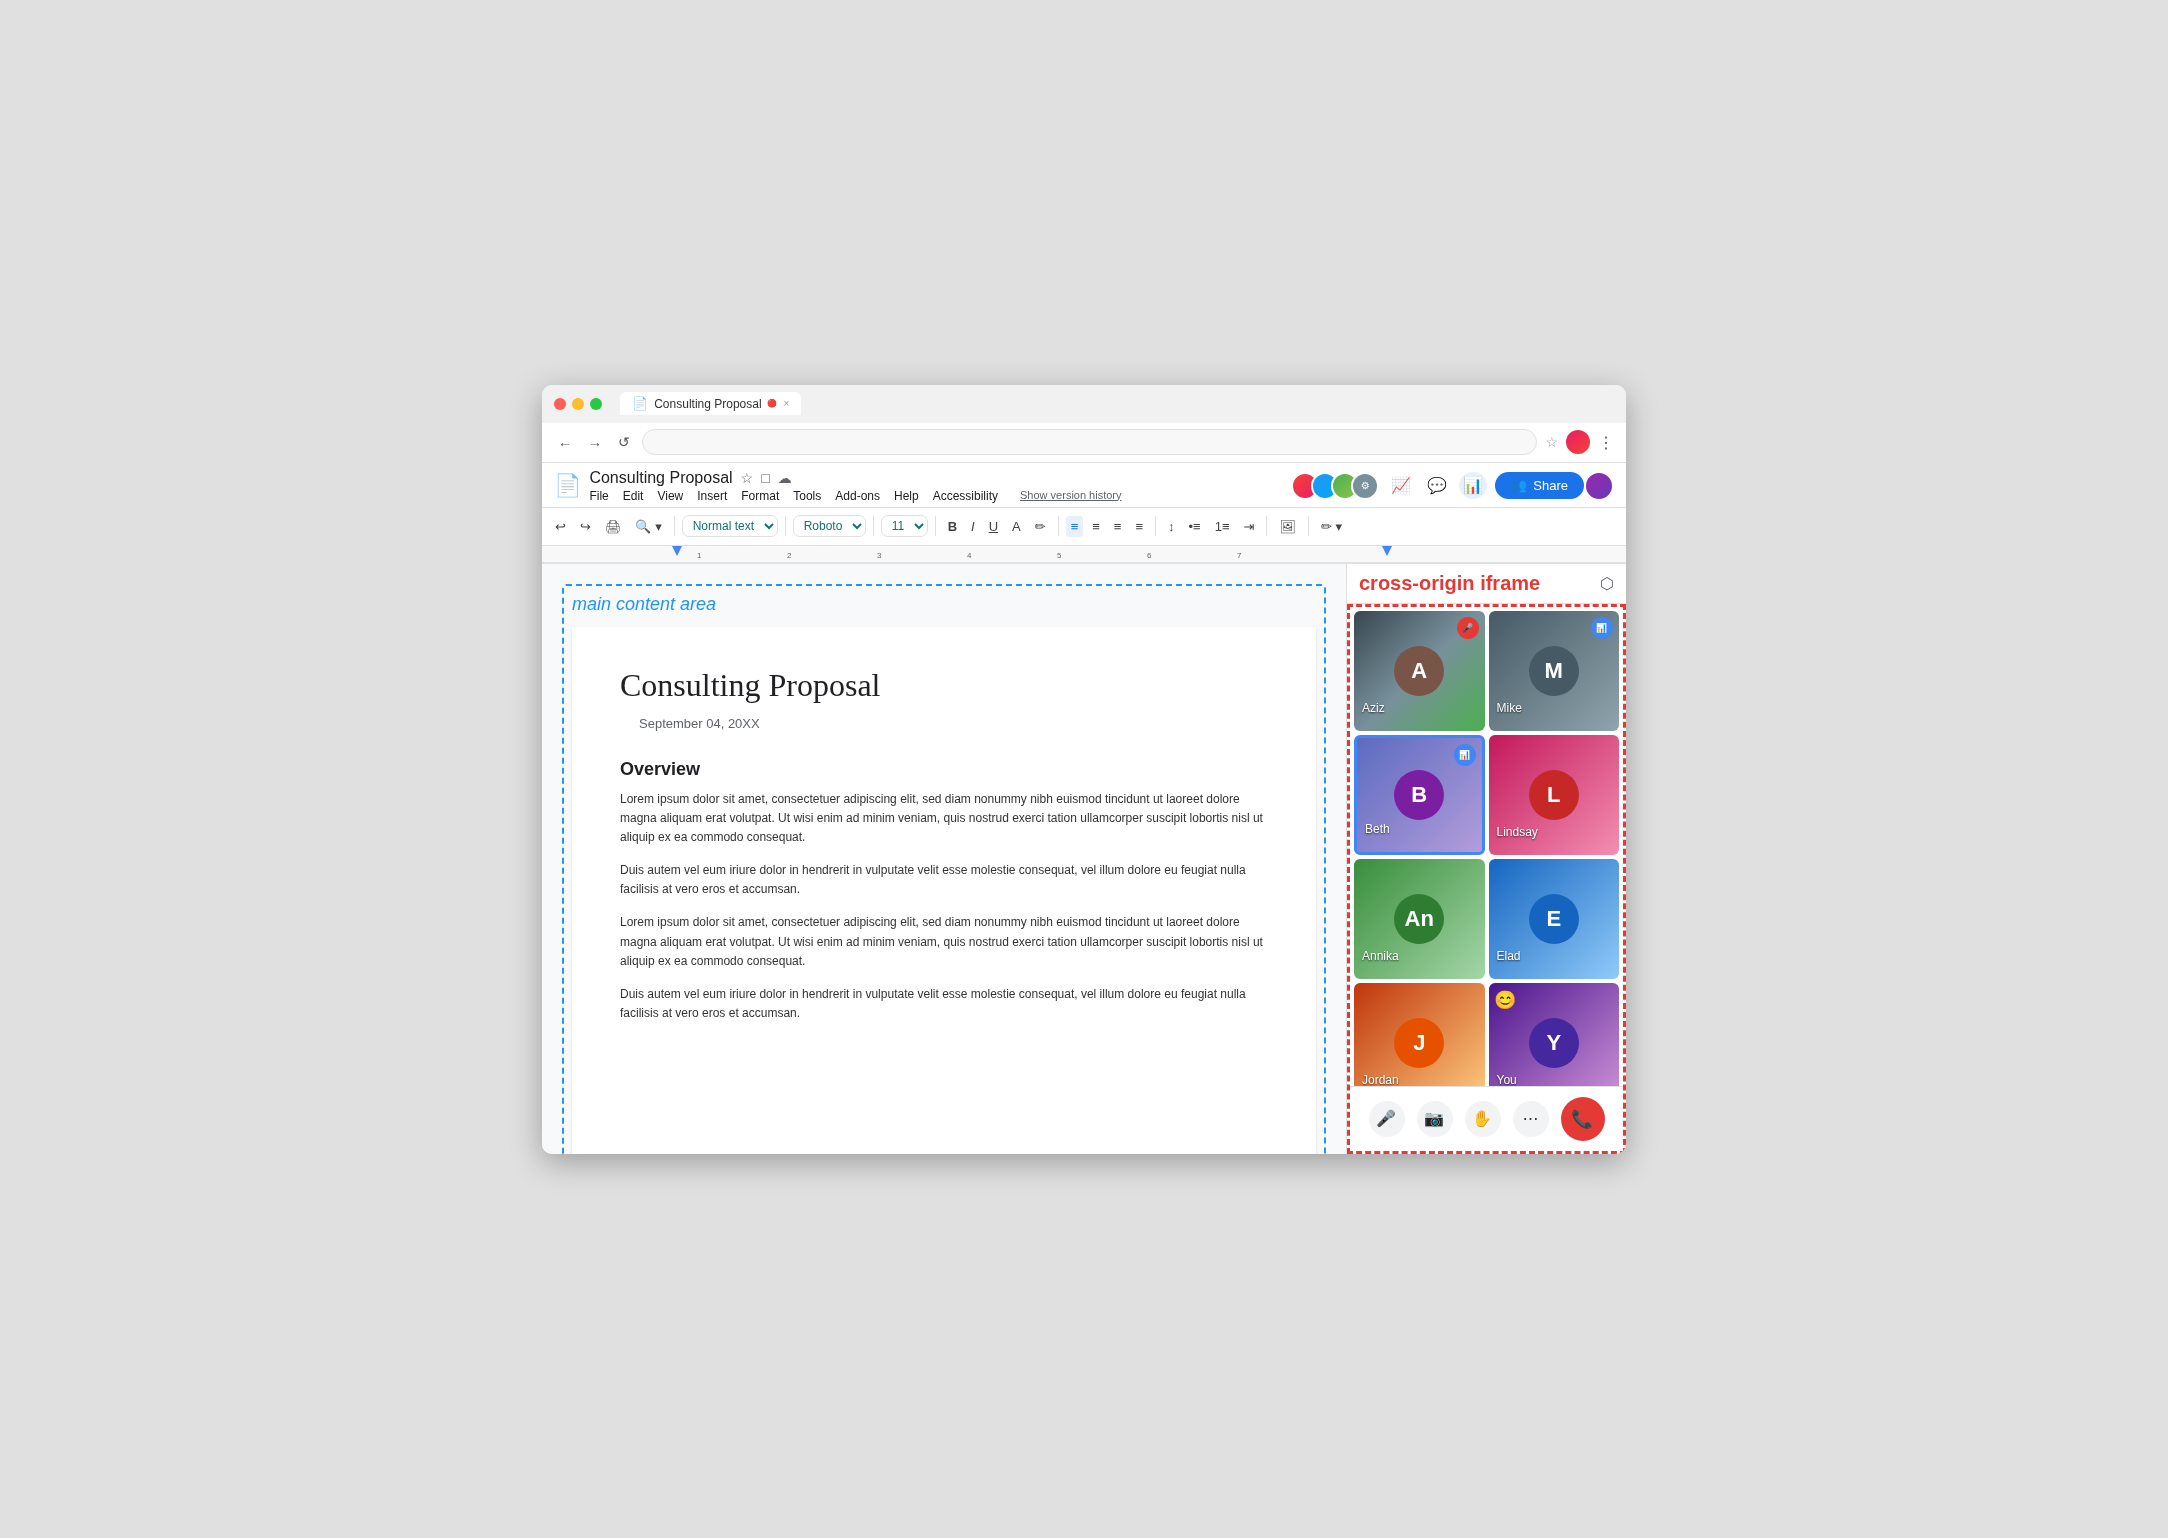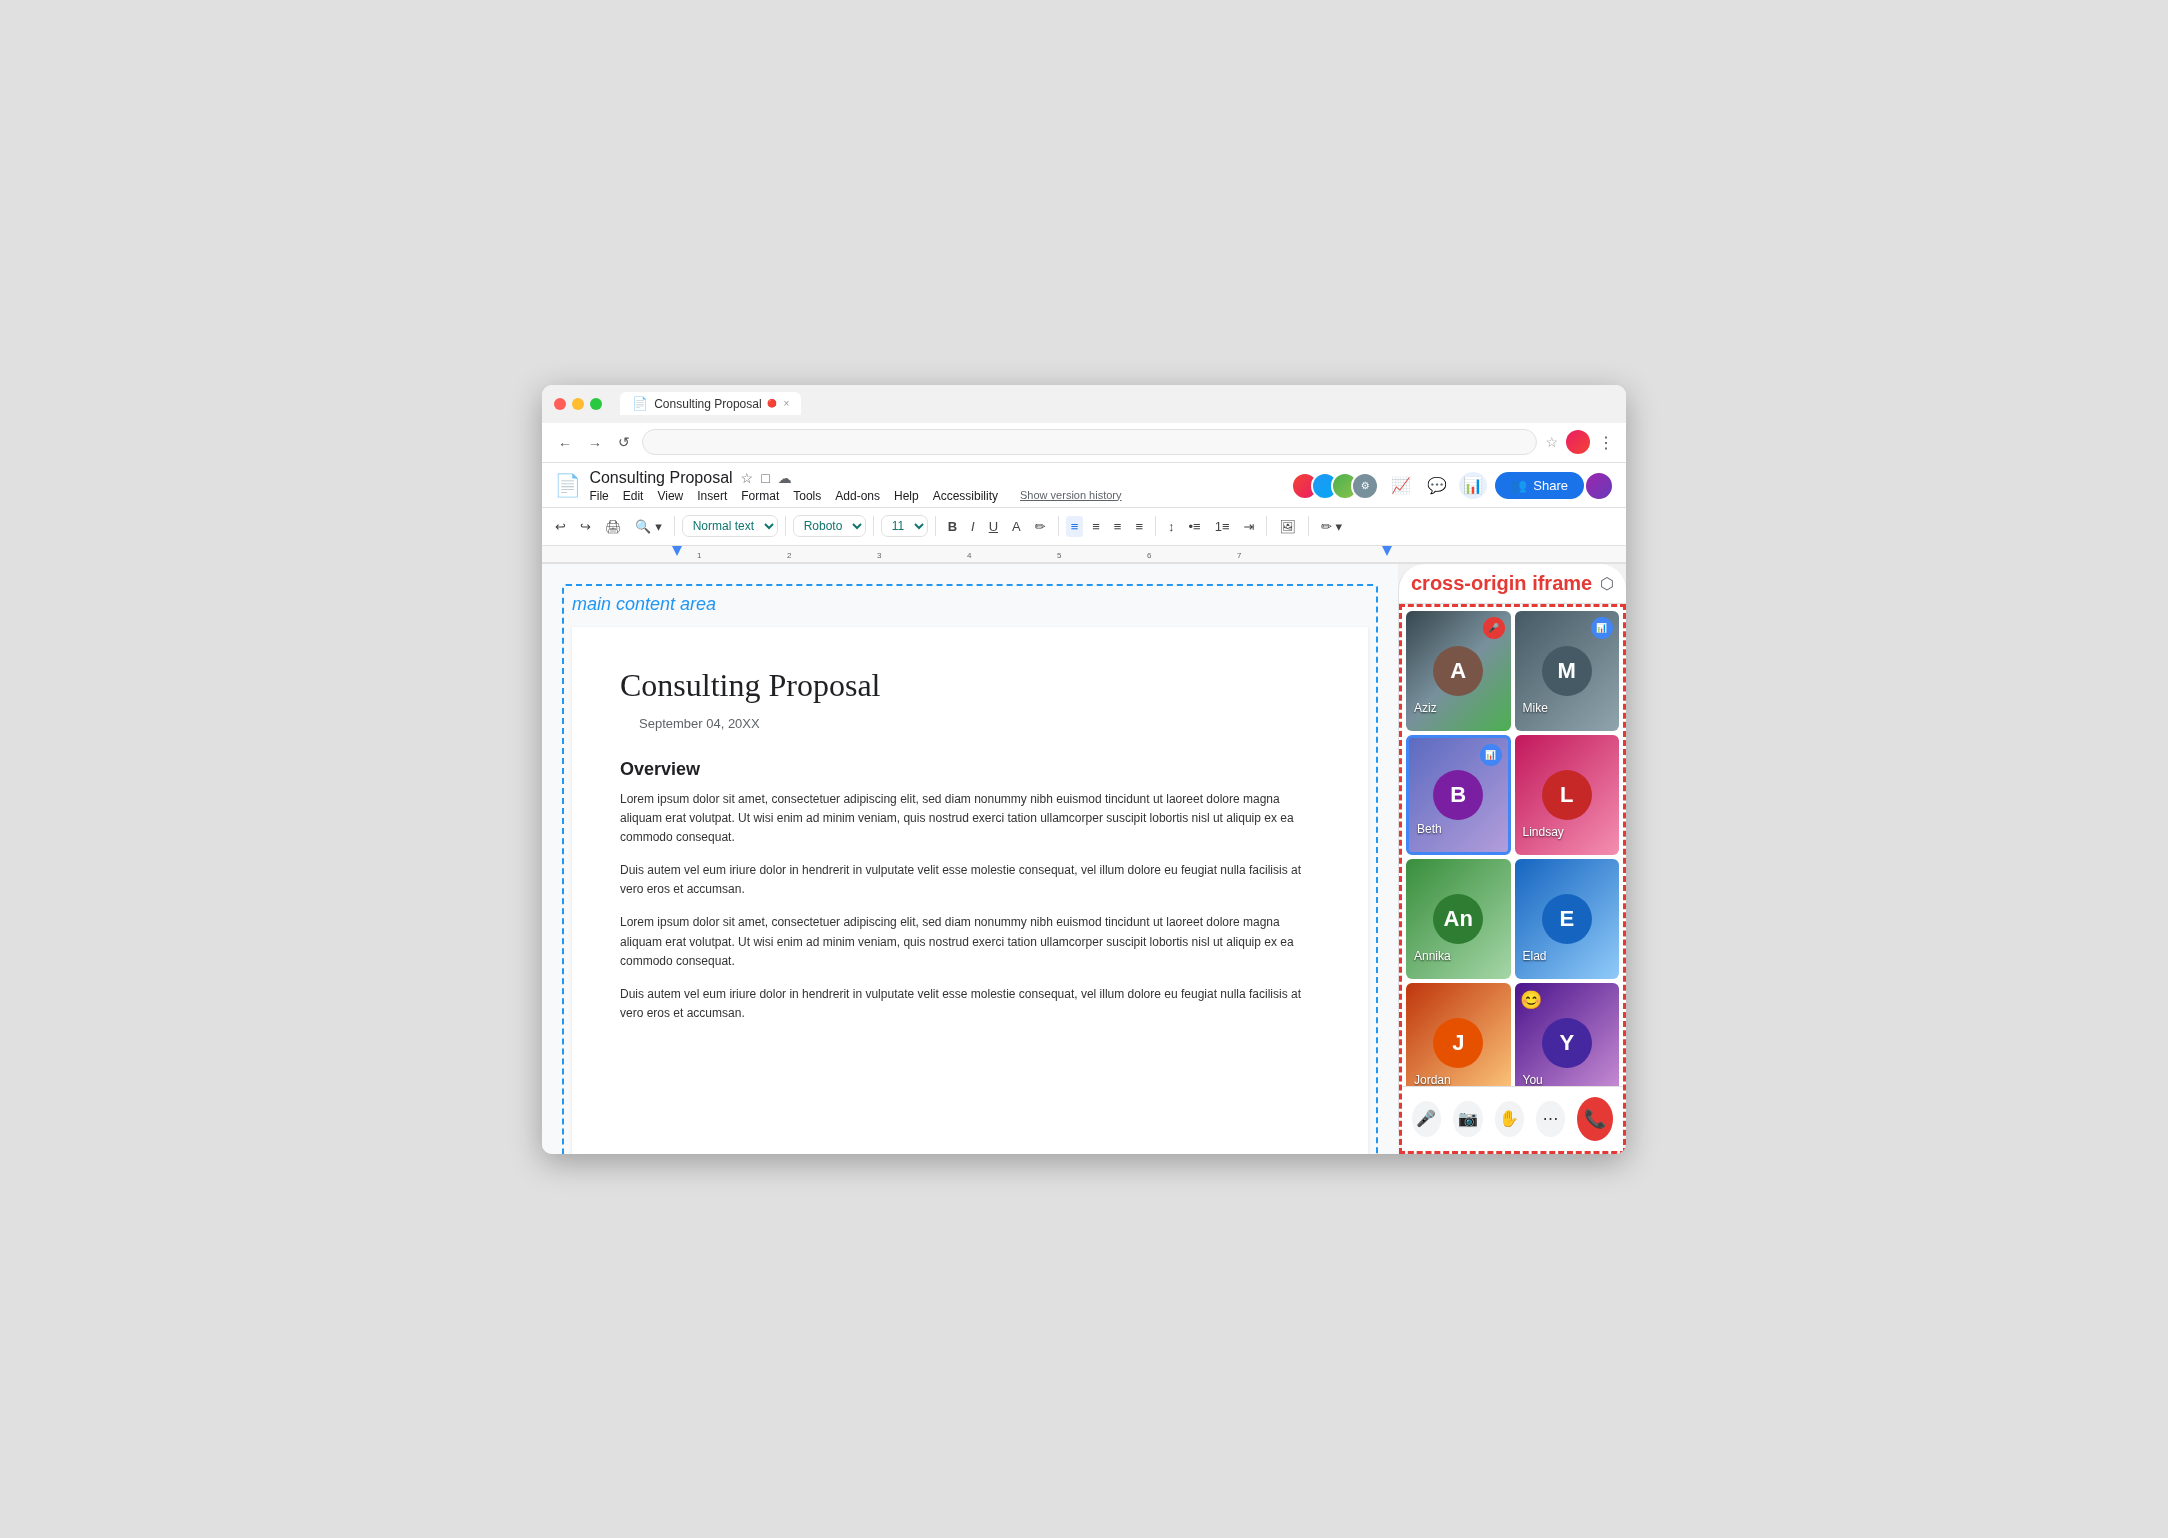--- a/index.html
+++ b/index.html
@@ -183,26 +183,25 @@
       min-height: 580px;
     }
 
     .doc-h1 { font-size: 32px; font-weight: 400; color: #202124; margin-bottom: 12px; font-family: Georgia, serif; }
     .doc-date { font-size: 13px; color: #5f6368; margin-bottom: 28px; margin-left: 19px; }
     .doc-h2 { font-size: 18px; font-weight: 600; color: #202124; margin-bottom: 10px; font-family: Arial, sans-serif; }
     .doc-p { font-size: 12px; color: #333; line-height: 1.6; margin-bottom: 14px; }
 
     
     .sidebar {
-      width: 228px;
+      width: 280px;
       background: #fff;
       border-left: 1px solid #e0e0e0;
       display: flex;
       flex-direction: column;
-      border-radius: 26px;
     }
 
     .iframe-label-bar {
       display: flex;
       align-items: center;
       justify-content: space-between;
       padding: 8px 12px;
       border-bottom: 1px solid #e0e0e0;
     }
 

